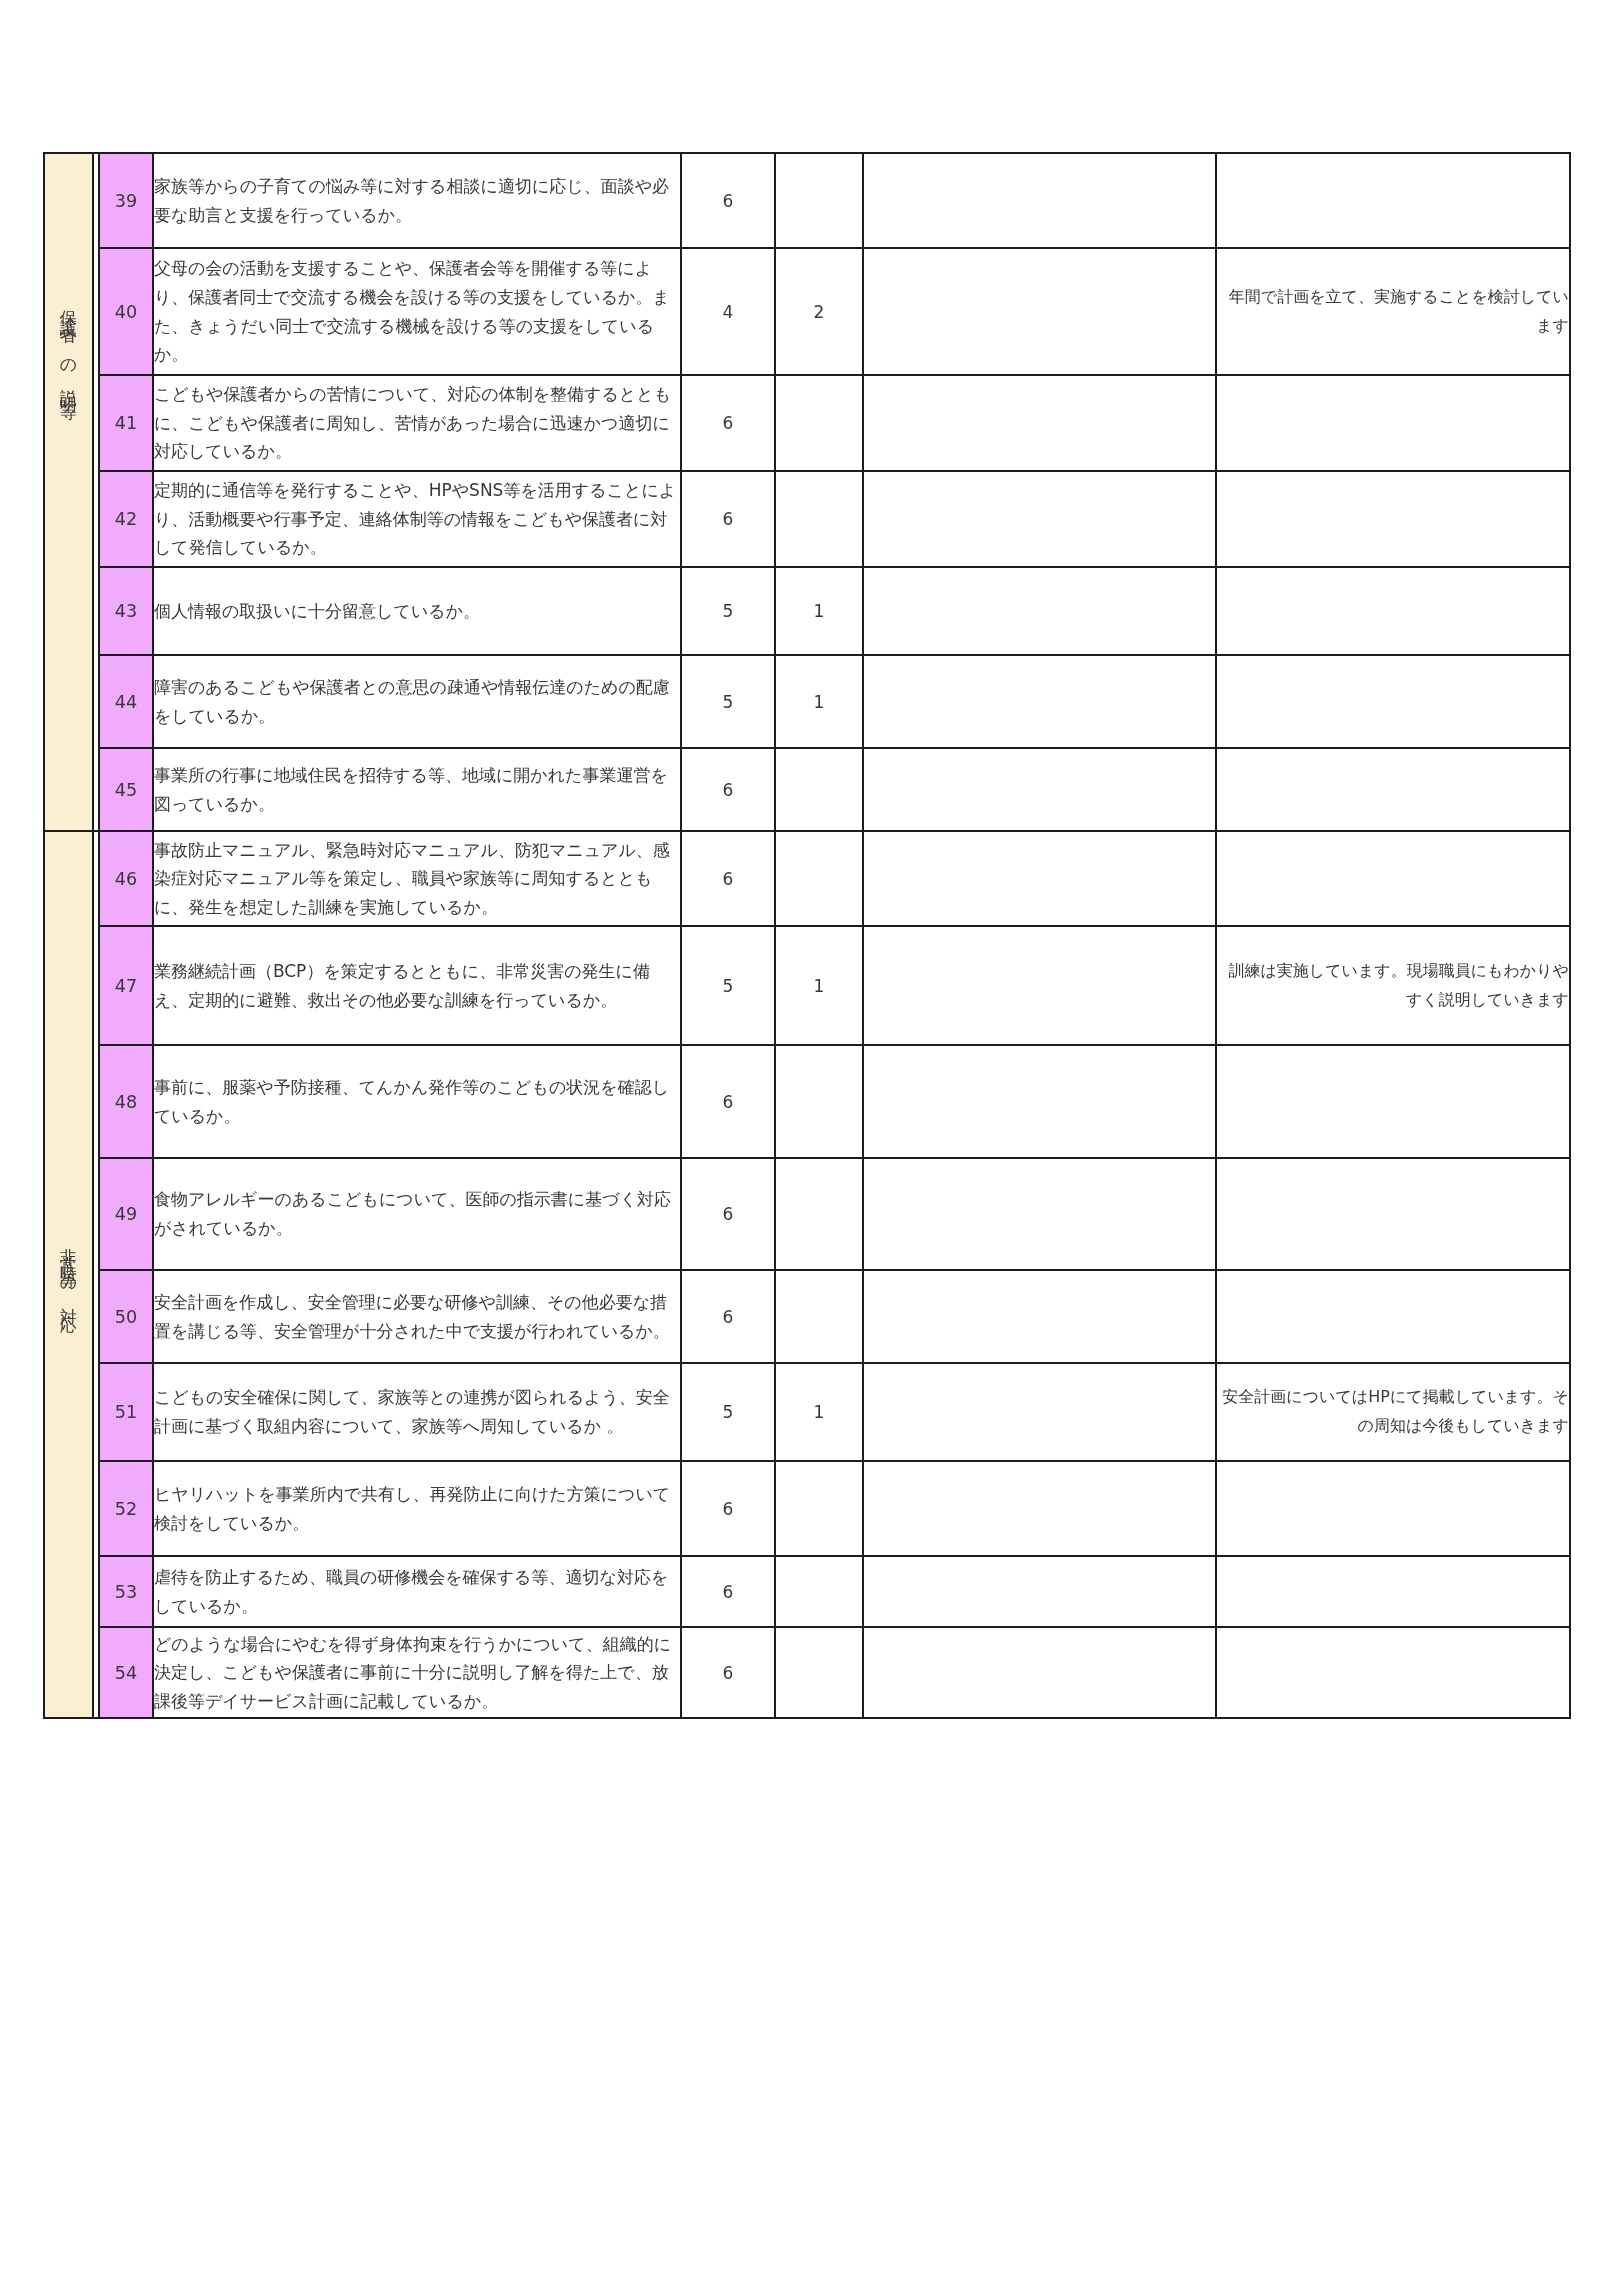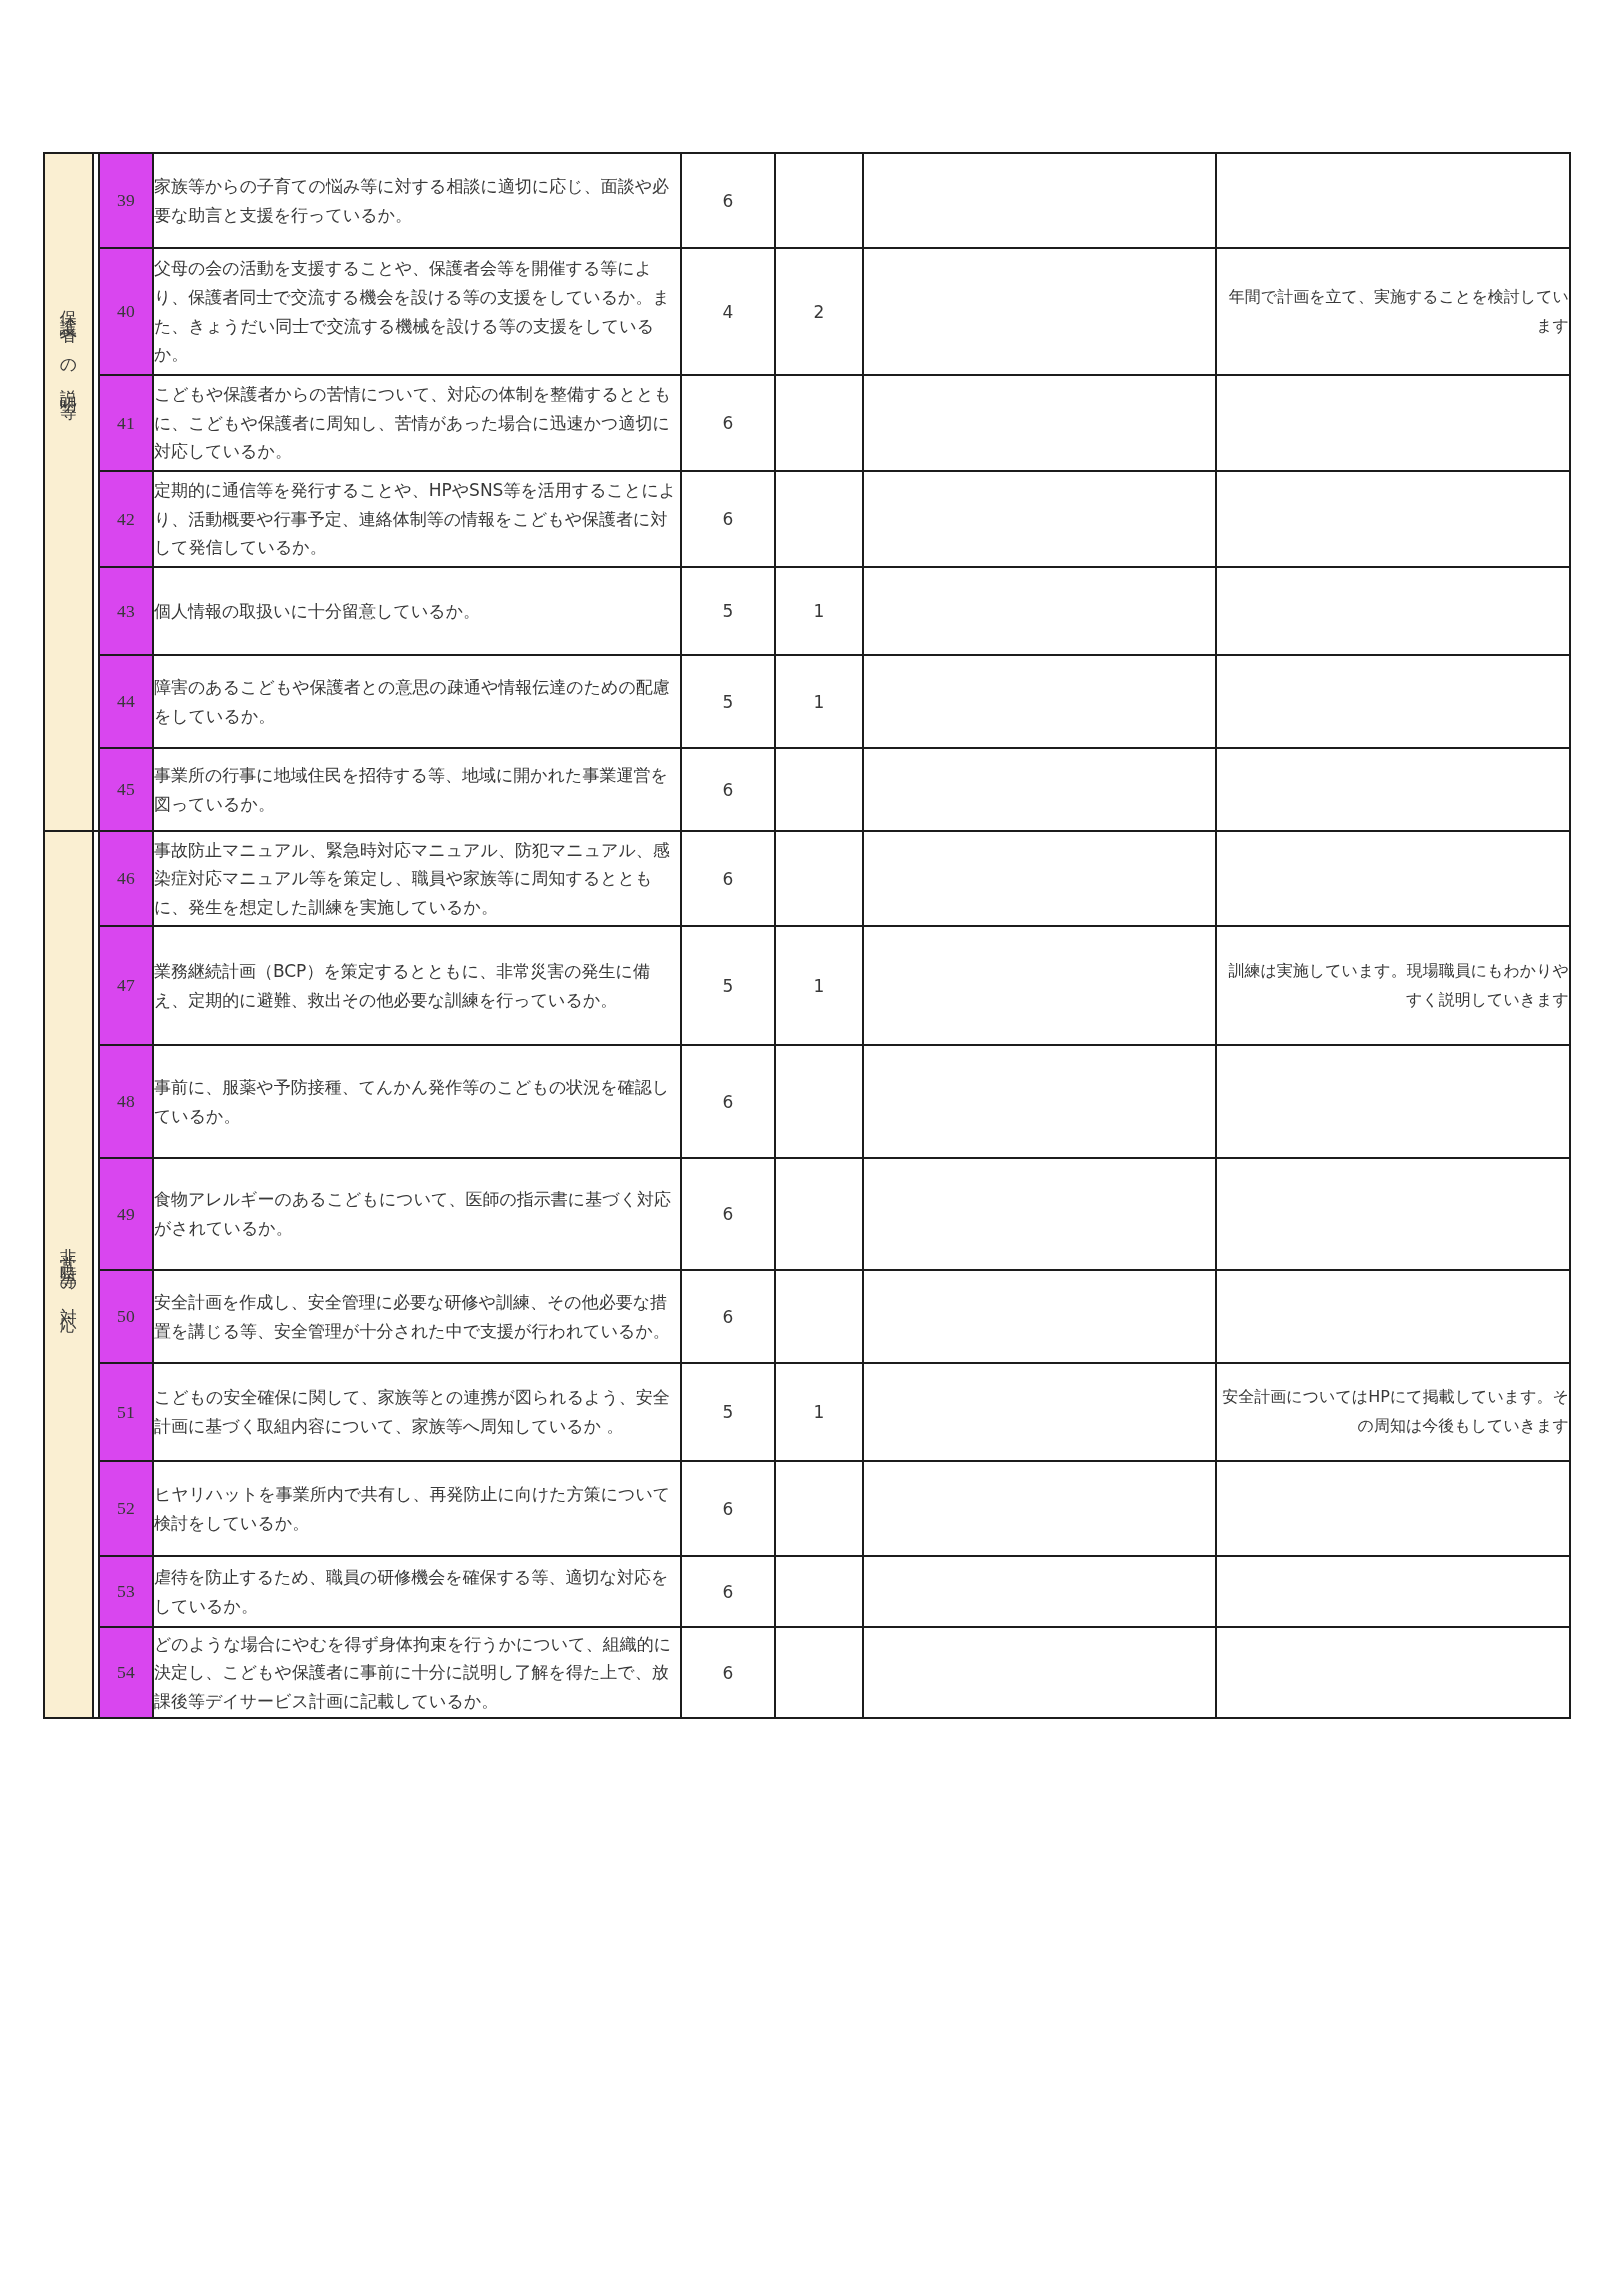--- a/index.html
+++ b/index.html
@@ -31,24 +31,23 @@
     display:inline-block;
     writing-mode:vertical-rl;
     text-orientation:upright;
     letter-spacing:7.8px;
     font-size:17px;
     line-height:1.1;
   }
   td.cat1 .vtext { position:relative; top:-142px; }
   td.spacer { background:#ffffff; }
   td.num {
-    background:#d946ef;
+    background:#f0abfc;
     text-align:center;
     font-size:17.6px;
-    font-family:Liberation Serif, serif;
   }
   td.q {
     font-size:17px;
     line-height:1.68;
     padding:2.9px 5.9px 2.9px 6.9px;
     text-align:left;
     word-break:break-all;
   }
   td.s { text-align:center; font-size:17px; }
   td.c {

